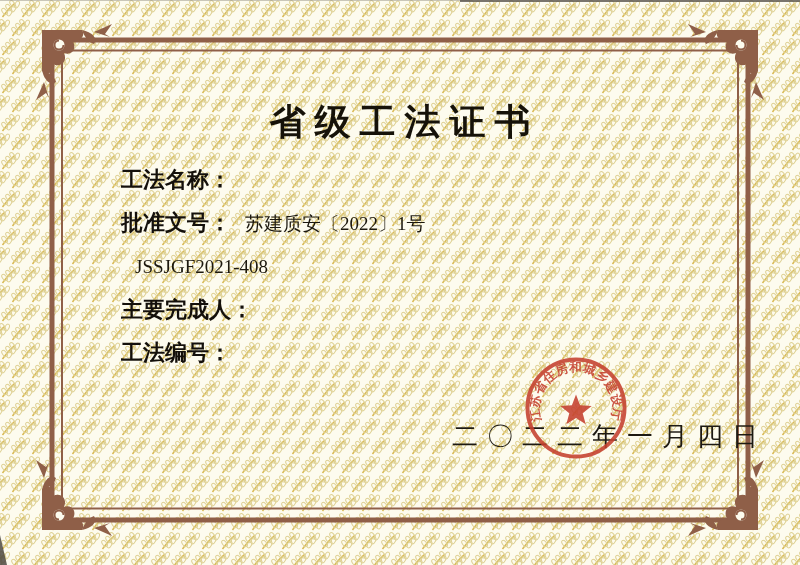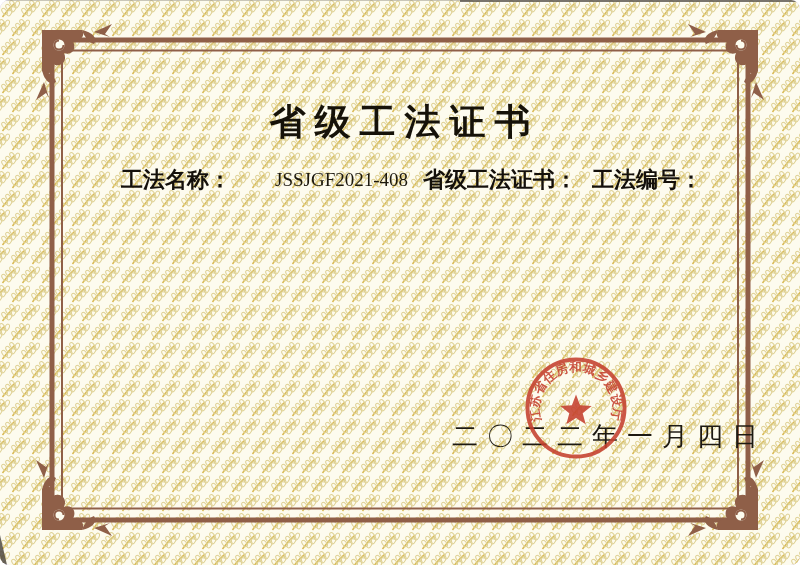--- a/index.html
+++ b/index.html
@@ -2,37 +2,36 @@
 <html><head>
 <meta charset="utf-8">
 <style>
   html,body{margin:0;padding:0;}
   .page{
     position:relative;
     width:800px;height:565px;
     background:#c4b5fd;
     overflow:hidden;
     font-family:"Liberation Serif",serif;
-    border-radius:9px;
   }
   .artwork{position:absolute;left:0;top:0;}
   .title{
     position:absolute;left:0;top:98px;width:800px;
     text-align:center;
     font-family:"Liberation Serif","DejaVu Serif",serif;
     font-weight:700;
     font-size:36px;
     letter-spacing:9px;
     padding-left:9px;
     box-sizing:border-box;
     color:#161209;
   }
   .fields{
     position:absolute;left:121px;top:166px;width:560px;
-    display:flex;flex-direction:row;gap:15px;
+    display:flex;flex-direction:column;gap:15px;justify-content:flex-end;
   }
   .row{display:flex;align-items:baseline;line-height:28px;white-space:nowrap;}
   .label{
     font-family:"Liberation Sans","DejaVu Sans",sans-serif;
     font-weight:700;
     font-size:22px;
     color:#14100b;
   }
   .value{
     font-family:"Liberation Serif","DejaVu Serif",serif;
@@ -102,26 +101,28 @@
     </g>
   </svg>
 
   <div class="title">省级工法证书</div>
 
   <div class="fields">
     <div class="row">
       <span class="label">工法名称：</span>
     </div>
     <div class="row">
+      <span class="label">批准文号：</span>
+      <span class="value">苏建质安〔2022〕1号</span>
     </div>
     <div class="row">
       <span class="value">JSSJGF2021-408</span>
     </div>
     <div class="row">
-      <span class="label">省级工法证书：</span>
+      <span class="label">主要完成人：</span>
     </div>
     <div class="row">
       <span class="label">工法编号：</span>
     </div>
   </div>
 
   <div class="date">二〇二二年一月四日</div>
 
   <svg class="seal" width="108" height="108" viewBox="0 0 108 108">
     <circle cx="54" cy="54" r="48.5" fill="none" stroke="#c5402e" stroke-width="4"></circle>

